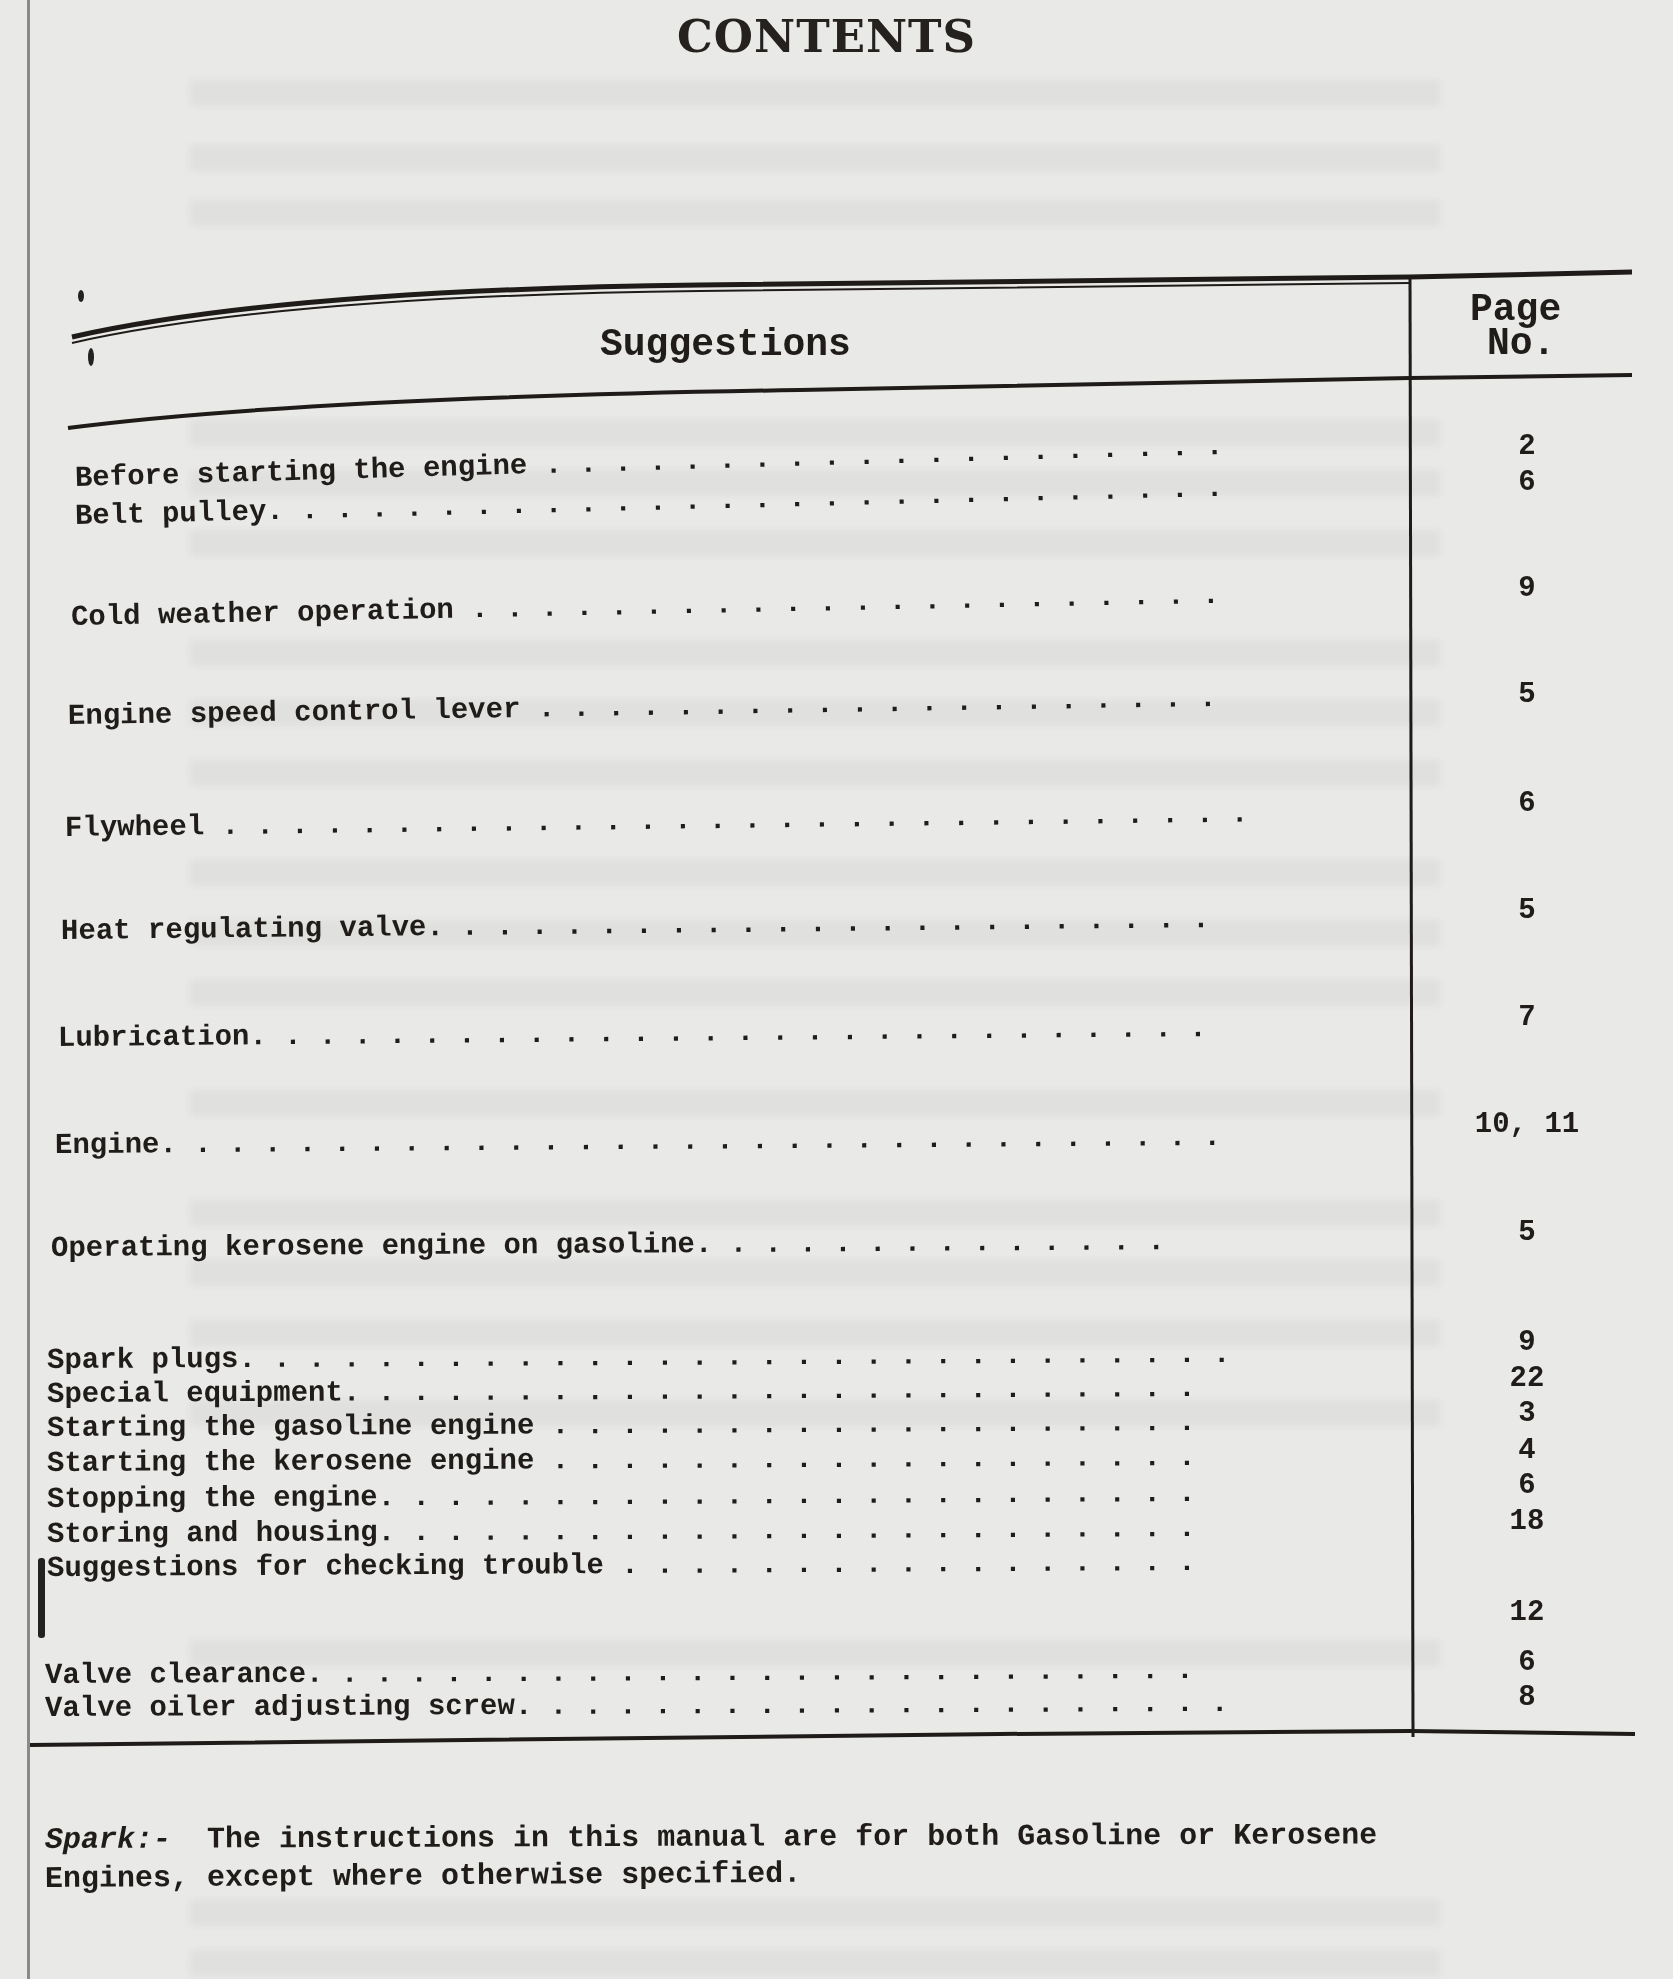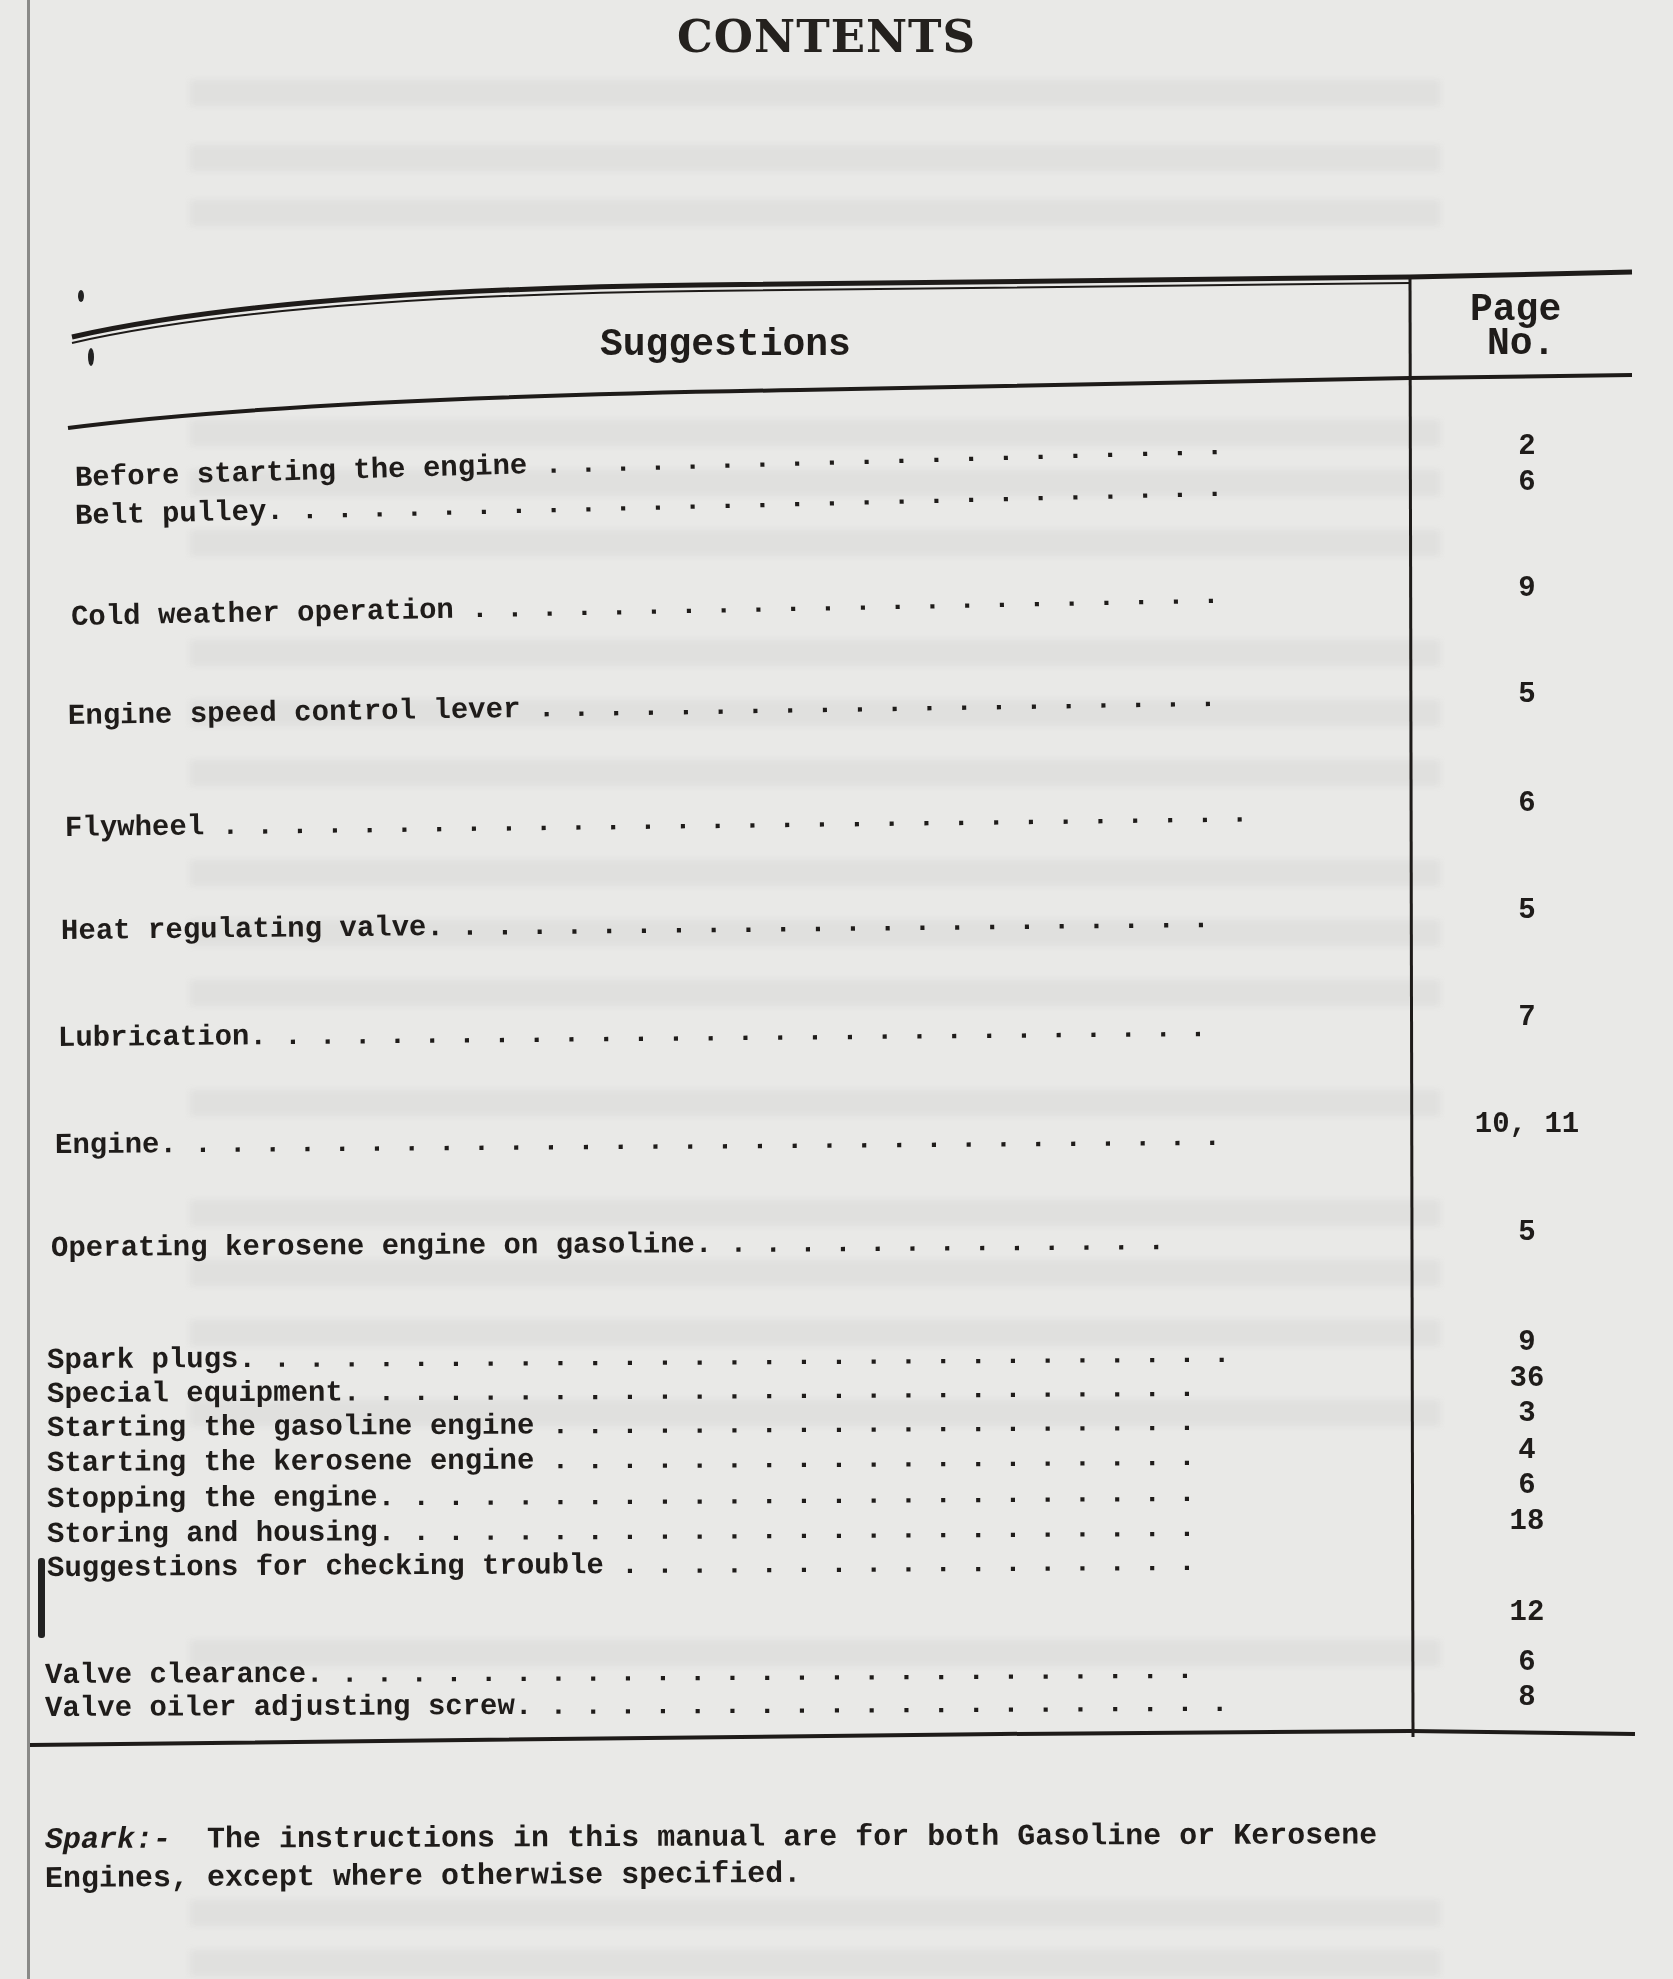--- a/index.html
+++ b/index.html
@@ -129,21 +129,21 @@
 <div class="pg" style="top:430px;">2</div>
 <div class="pg" style="top:466px;">6</div>
 <div class="pg" style="top:572px;">9</div>
 <div class="pg" style="top:678px;">5</div>
 <div class="pg" style="top:787px;">6</div>
 <div class="pg" style="top:894px;">5</div>
 <div class="pg" style="top:1001px;">7</div>
 <div class="pg" style="top:1108px;">10, 11</div>
 <div class="pg" style="top:1216px;">5</div>
 <div class="pg" style="top:1326px;">9</div>
-<div class="pg" style="top:1362px;">36</div>
+<div class="pg" style="top:1362px;">22</div>
 <div class="pg" style="top:1397px;">3</div>
 <div class="pg" style="top:1434px;">4</div>
 <div class="pg" style="top:1469px;">6</div>
 <div class="pg" style="top:1505px;">18</div>
 <div class="pg" style="top:1596px;">12</div>
 <div class="pg" style="top:1646px;">6</div>
 <div class="pg" style="top:1681px;">8</div>
 
 <div class="mark" style="left:78px; top:290px; width:6px; height:12px;"></div>
 <div class="mark" style="left:88px; top:348px; width:6px; height:18px;"></div>

